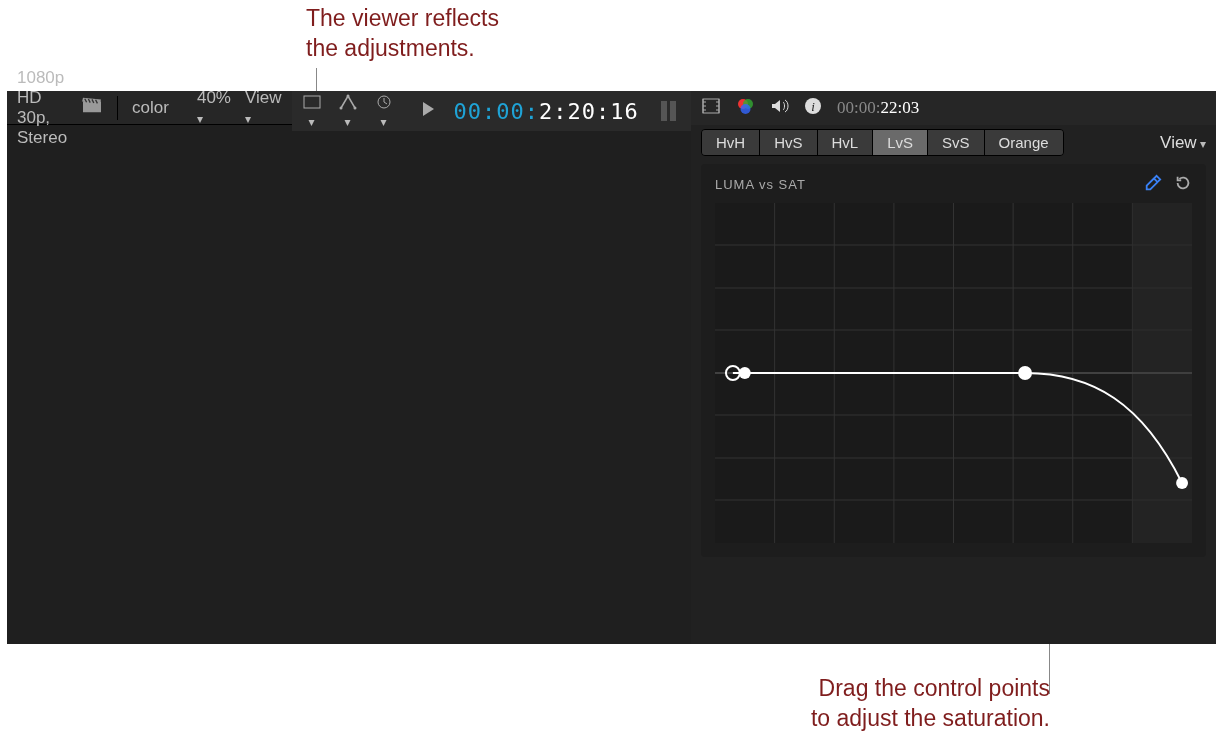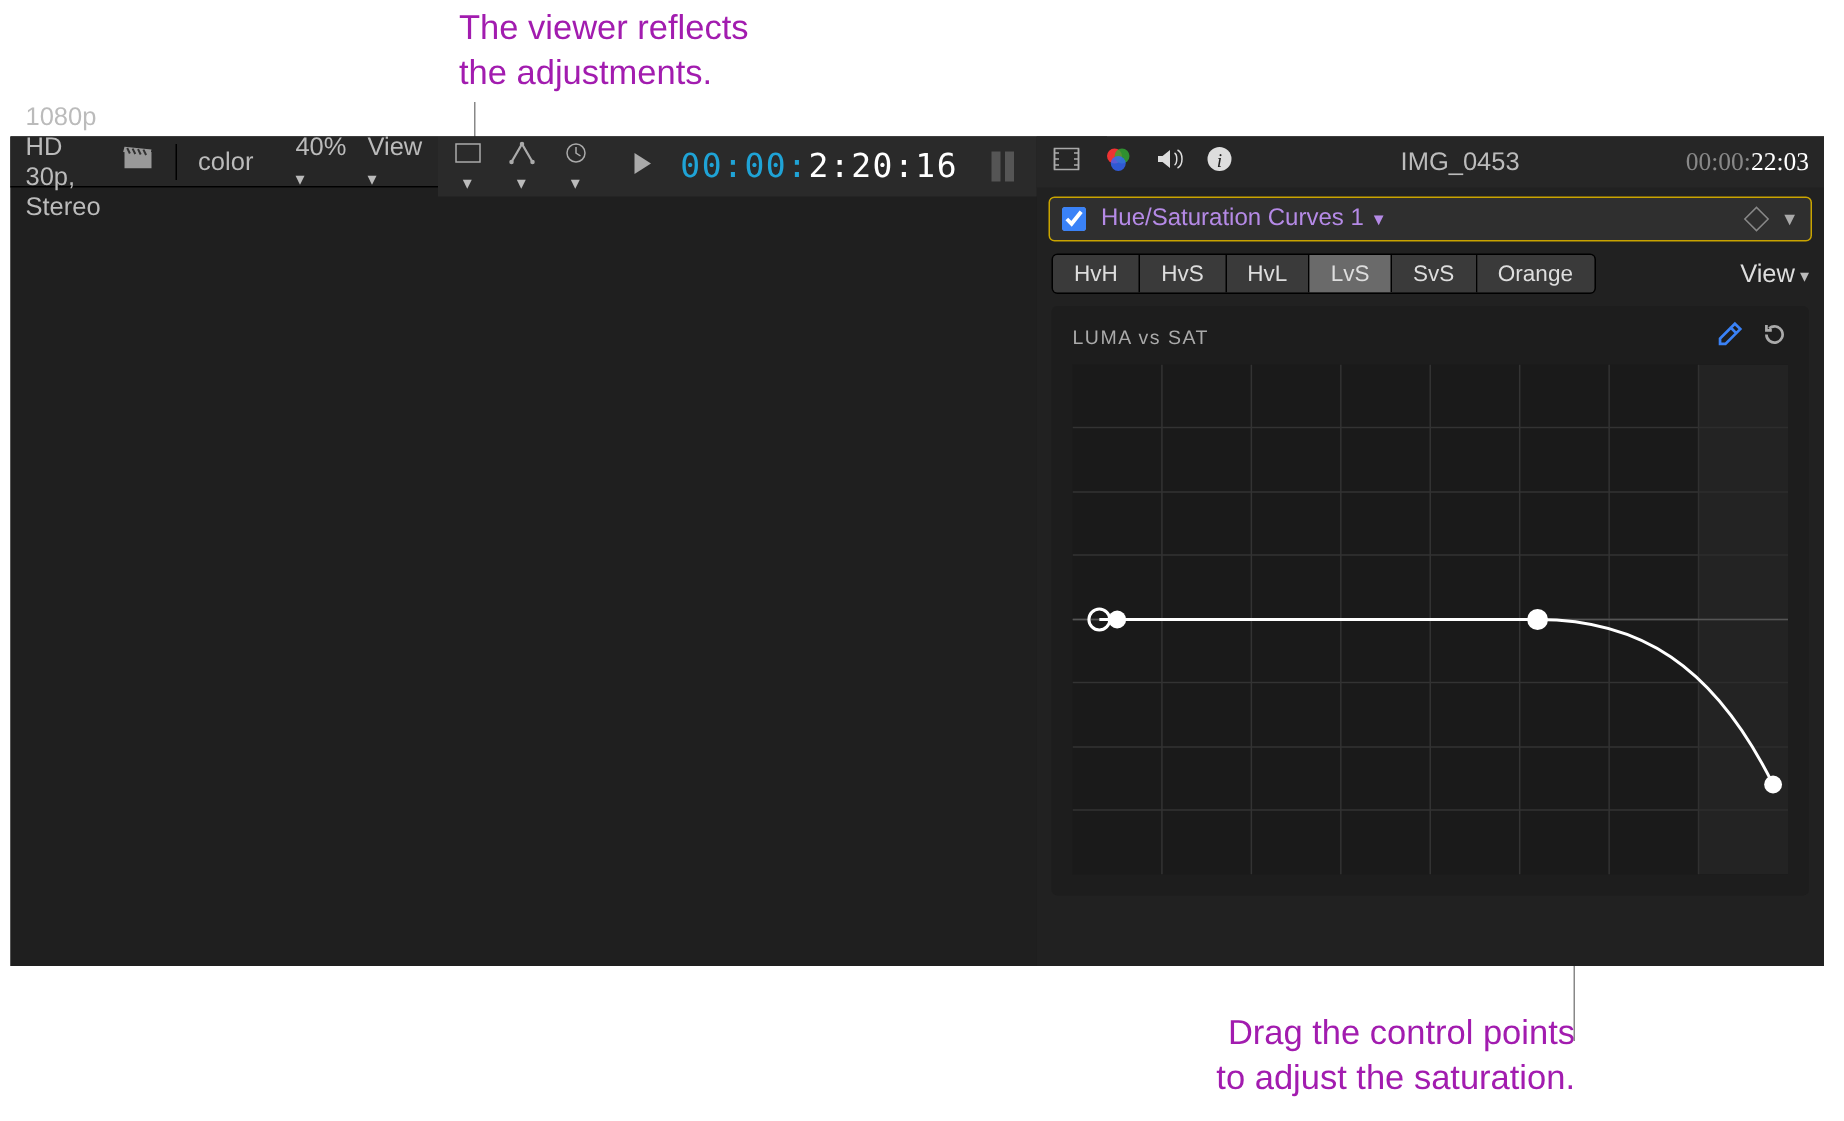--- a/index.html
+++ b/index.html
@@ -7,21 +7,21 @@
     width: 1229px;
     height: 747px;
     background: #fff;
     font-family: -apple-system, Helvetica, Arial, sans-serif;
     position: relative;
     overflow: hidden;
   }
   .callout {
     position: absolute;
     font-size: 23px;
-    color: #a21caf;
+    color: #7f1d1d;
     line-height: 1.3;
   }
   .callout-line {
     position: absolute;
     background: #888;
   }
   .app-frame {
     position: absolute;
     top: 91px;
     left: 7px;
@@ -283,34 +283,25 @@
             <circle cx="10.5" cy="13" r="5" fill="#36f" opacity=".8"></circle>
           </svg></span>
       <span><svg viewBox="0 0 20 20" fill="#ddd">
             <path d="M3 8v4h3l5 4V4L6 8H3z"></path>
             <path d="M14 6c2 1 2 7 0 8M16 4c4 2 4 10 0 12" stroke="#ddd" fill="none"></path>
           </svg></span>
       <span><svg viewBox="0 0 20 20">
             <circle cx="10" cy="10" r="8" fill="#ddd"></circle>
             <text x="10" y="15" text-anchor="middle" font-size="13" font-style="italic" fill="#222" font-family="serif">i</text>
           </svg></span>
-      <span class="title">IMG_0453</span>
       <span class="timecode">
         <span>00:00:</span><span class="hl">22:03</span>
       </span>
     </div>
 
-    <div class="effect-row">
-      <input type="checkbox" checked="" style="">
-      <span class="name"><span>Hue/Saturation Curves 1</span> <span style="font-size:11px;">▼</span></span>
-      <span class="end">
-        <span class="keyframe-diamond"></span>
-        <span style="color:#aaa;font-size:12px;">▼</span>
-      </span>
-    </div>
 
     <div class="seg-row">
       <div class="seg">
         <button>HvH</button>
         <button>HvS</button>
         <button>HvL</button>
         <button class="active">LvS</button>
         <button>SvS</button>
         <button>Orange</button>
       </div>

